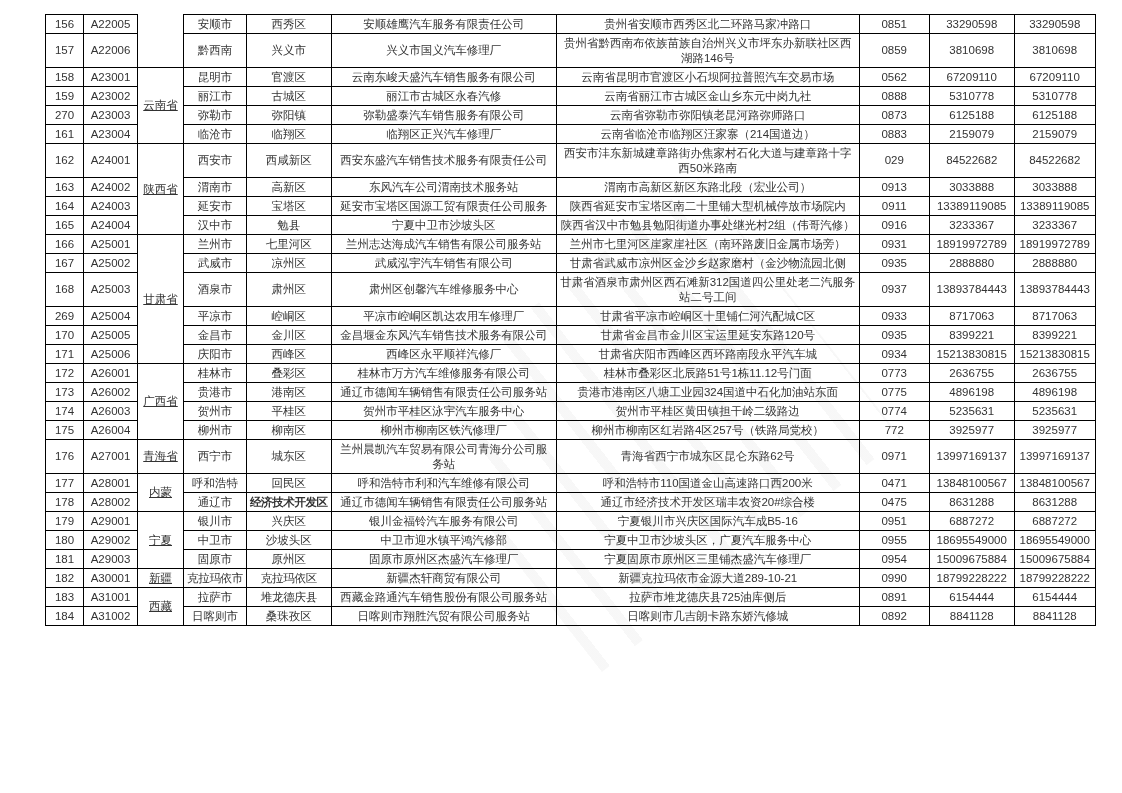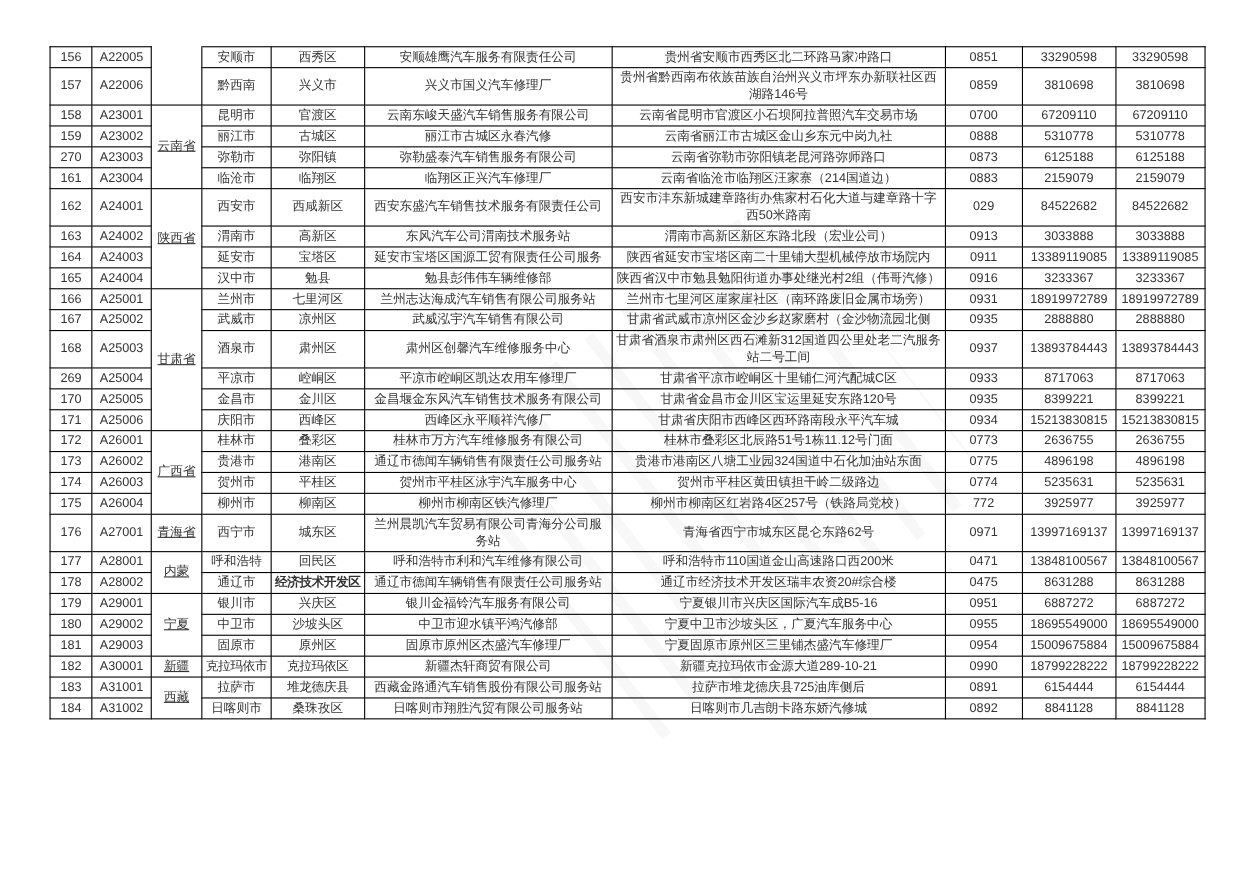--- a/index.html
+++ b/index.html
@@ -30,21 +30,20 @@
     );
     opacity: 0.55;
     pointer-events: none;
   }
   table.station-table {
     position: absolute;
     left: 45px;
     top: 14px;
     border-collapse: collapse;
     table-layout: fixed;
-    margin-top: 28px;
   }
   table.station-table td {
     border: 1.5px solid #000;
     font-size: 11.5px;
     line-height: 15px;
     color: #333;
     padding: 1.5px 3px;
     text-align: center;
     vertical-align: middle;
     word-break: break-all;
@@ -121,21 +120,21 @@
           <td class="phone2-cell">3810698</td>
         </tr>
         <tr>
           <td class="row-number-cell">158</td>
           <td class="code-cell">A23001</td>
           <td class="province-cell" rowspan="4">云南省</td>
           <td class="city-cell">昆明市</td>
           <td class="district-cell">官渡区</td>
           <td class="company-cell">云南东峻天盛汽车销售服务有限公司</td>
           <td class="address-cell">云南省昆明市官渡区小石坝阿拉普照汽车交易市场</td>
-          <td class="area-code-cell">0700</td>
+          <td class="area-code-cell">0562</td>
           <td class="phone-cell">67209110</td>
           <td class="phone2-cell">67209110</td>
         </tr>
         <tr>
           <td class="row-number-cell">159</td>
           <td class="code-cell">A23002</td>
           <td class="city-cell">丽江市</td>
           <td class="district-cell">古城区</td>
           <td class="company-cell">丽江市古城区永春汽修</td>
           <td class="address-cell">云南省丽江市古城区金山乡东元中岗九社</td>
@@ -197,21 +196,21 @@
           <td class="address-cell">陕西省延安市宝塔区南二十里铺大型机械停放市场院内</td>
           <td class="area-code-cell">0911</td>
           <td class="phone-cell">13389119085</td>
           <td class="phone2-cell">13389119085</td>
         </tr>
         <tr>
           <td class="row-number-cell">165</td>
           <td class="code-cell">A24004</td>
           <td class="city-cell">汉中市</td>
           <td class="district-cell">勉县</td>
-          <td class="company-cell">勉县彭伟伟车辆维修部</td>
+          <td class="company-cell">宁夏中卫市沙坡头区</td>
           <td class="address-cell">陕西省汉中市勉县勉阳街道办事处继光村2组（伟哥汽修）</td>
           <td class="area-code-cell">0916</td>
           <td class="phone-cell">3233367</td>
           <td class="phone2-cell">3233367</td>
         </tr>
         <tr>
           <td class="row-number-cell">166</td>
           <td class="code-cell">A25001</td>
           <td class="province-cell" rowspan="6">甘肃省</td>
           <td class="city-cell">兰州市</td>

